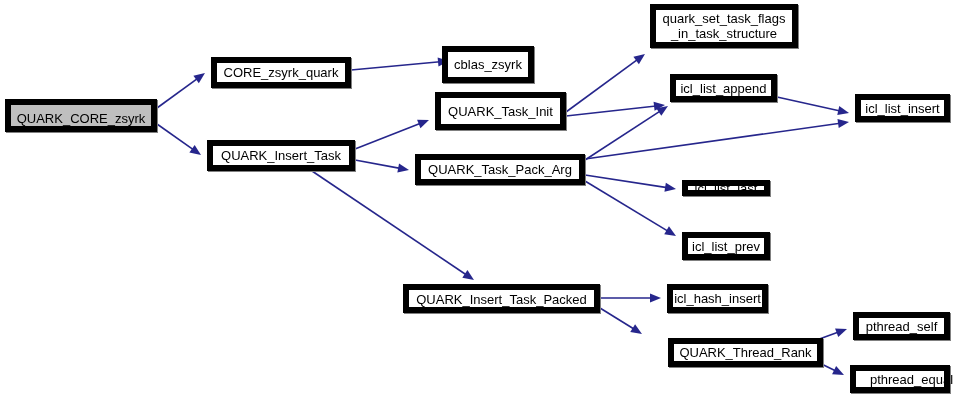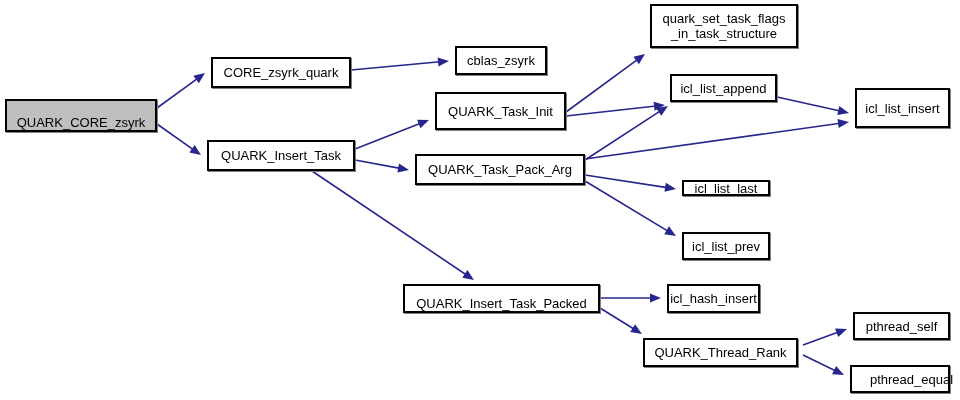--- a/index.html
+++ b/index.html
@@ -18,21 +18,21 @@
   #graph-svg {
     position: absolute;
     left: 0;
     top: 0;
     width: 960px;
     height: 400px;
   }
   .node-box {
     position: absolute;
     box-sizing: border-box;
-    border: 2px solid #000000;
+    border: 6px solid #000000;
     background: #ffffff;
     box-shadow: 1px 1px 0 0 #808080;
     display: flex;
     align-items: center;
     justify-content: center;
     text-align: center;
     color: #000000;
     font-family: "Liberation Sans", sans-serif;
     font-size: 13px;
     line-height: 15px;
@@ -119,28 +119,28 @@
       </g>
       <g>
         <line x1="803" y1="355" x2="835.9110839892049" y2="371.0541873118073" stroke="#26268c" stroke-width="1.6"></line>
         <polygon points="844,375 832.0967983906187,374.3116748977264 836.1302958052156,366.04300519780253" fill="#26268c"></polygon>
       </g>
     </svg>
   <div id="node-layer">
       <div class="node-box current" style="left: 5px; top: 99px; width: 152px; height: 33px;"><span class="node-label">QUARK_CORE_zsyrk</span></div>
       <div class="node-box" style="left: 211px; top: 57px; width: 140px; height: 31px;"><span class="node-label">CORE_zsyrk_quark</span></div>
       <div class="node-box" style="left: 207px; top: 140px; width: 148px; height: 31px;"><span class="node-label">QUARK_Insert_Task</span></div>
-      <div class="node-box" style="left: 455px; top: 46px; width: 92px; height: 29px;"><span class="node-label">cblas_zsyrk</span></div>
+      <div class="node-box" style="left: 442px; top: 46px; width: 92px; height: 37px;"><span class="node-label">cblas_zsyrk</span></div>
       <div class="node-box" style="left: 435px; top: 92px; width: 131px; height: 38px;"><span class="node-label">QUARK_Task_Init</span></div>
       <div class="node-box" style="left: 415px; top: 154px; width: 170px; height: 31px; align-items: center;"><span class="node-label">QUARK_Task_Pack_Arg</span></div>
       <div class="node-box" style="left: 650px; top: 4px; width: 148px; height: 44px;"><span class="node-label">quark_set_task_flags
 _in_task_structure</span></div>
       <div class="node-box" style="left: 670px; top: 74px; width: 107px; height: 28px;"><span class="node-label">icl_list_append</span></div>
-      <div class="node-box" style="left: 855px; top: 88px; width: 95px; height: 40px;"><span class="node-label">icl_list_insert</span></div>
+      <div class="node-box" style="left: 855px; top: 94px; width: 95px; height: 28px;"><span class="node-label">icl_list_insert</span></div>
       <div class="node-box" style="left: 682px; top: 180px; width: 88px; height: 16px;"><span class="node-label">icl_list_last</span></div>
       <div class="node-box" style="left: 682px; top: 232px; width: 88px; height: 28px;"><span class="node-label">icl_list_prev</span></div>
       <div class="node-box" style="left: 403px; top: 284px; width: 197px; height: 29px; align-items: flex-end;"><span class="node-label">QUARK_Insert_Task_Packed</span></div>
-      <div class="node-box" style="left: 667px; top: 284px; width: 93px; height: 29px;"><span class="node-label">icl_hash_insert</span></div>
-      <div class="node-box" style="left: 643px; top: 338px; width: 155px; height: 29px;"><span class="node-label">QUARK_Thread_Rank</span></div>
+      <div class="node-box" style="left: 667px; top: 284px; width: 101px; height: 29px;"><span class="node-label">icl_hash_insert</span></div>
+      <div class="node-box" style="left: 668px; top: 338px; width: 155px; height: 29px;"><span class="node-label">QUARK_Thread_Rank</span></div>
       <div class="node-box" style="left: 853px; top: 312px; width: 97px; height: 28px;"><span class="node-label">pthread_self</span></div>
       <div class="node-box" style="left: 850px; top: 365px; width: 100px; height: 28px; padding-left: 23px;"><span class="node-label">pthread_equal</span></div>
     </div>
 </div>
 
 </body></html>

